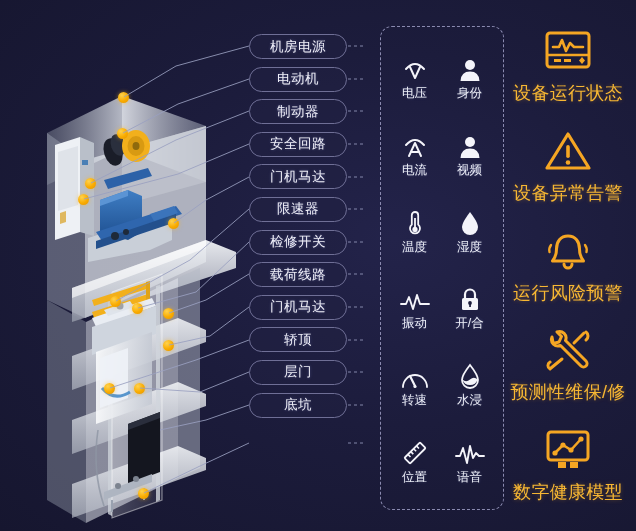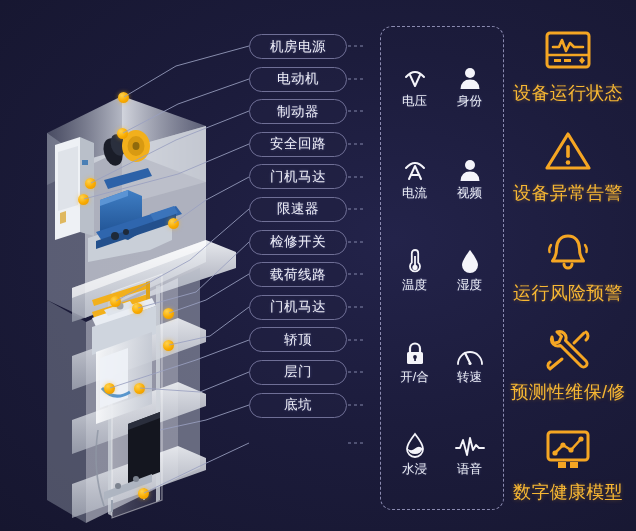--- a/index.html
+++ b/index.html
@@ -365,20 +365,28 @@
 
       <div class="sensor-cell">
         <span class="glyph">
           <svg width="22" height="26" viewBox="0 0 22 26">
               <path d="M11 2 C11 2 3 12 3 17 a8 8 0 0 0 16 0 C19 12 11 2 11 2 Z" fill="currentColor"></path>
             </svg>
         </span>
         <span class="cap">湿度</span>
       </div>
 
+      <div class="sensor-cell">
+        <span class="glyph">
+          <svg width="30" height="20" viewBox="0 0 30 20">
+              <path d="M1 12 L6 12 L9 5 L13 17 L17 3 L20 12 L29 12" fill="none" stroke="currentColor" stroke-width="1.9" stroke-linecap="round" stroke-linejoin="round"></path>
+            </svg>
+        </span>
+        <span class="cap">振动</span>
+      </div>
 
       <div class="sensor-cell">
         <span class="glyph">
           <svg width="22" height="25" viewBox="0 0 22 25">
               <path d="M6 11 V7.5 a5 5 0 0 1 10 0 V11" fill="none" stroke="currentColor" stroke-width="2.2"></path>
               <rect x="3" y="11" width="16" height="12" rx="1.6" fill="currentColor"></rect>
               <circle cx="11" cy="16" r="1.9" fill="#1c1c3c"></circle>
               <rect x="10.2" y="16" width="1.7" height="4" fill="#1c1c3c"></rect>
             </svg>
         </span>
@@ -399,20 +407,31 @@
       <div class="sensor-cell">
         <span class="glyph">
           <svg width="22" height="26" viewBox="0 0 22 26">
               <path d="M11 2 C11 2 3 12 3 17 a8 8 0 0 0 16 0 C19 12 11 2 11 2 Z" fill="none" stroke="currentColor" stroke-width="1.8"></path>
               <path d="M3.4 16.5 Q7 20 11 16.5 Q15 13 18.6 16.5 A8 8 0 0 1 3.4 16.5 Z" fill="currentColor"></path>
             </svg>
         </span>
         <span class="cap">水浸</span>
       </div>
 
+      <div class="sensor-cell">
+        <span class="glyph">
+          <svg width="26" height="26" viewBox="0 0 26 26">
+              <g transform="rotate(-45 13 13)">
+                <rect x="2" y="9" width="22" height="8" rx="1" fill="none" stroke="currentColor" stroke-width="1.8"></rect>
+                <path d="M7 9 v3.6 M11 9 v3.6 M15 9 v3.6 M19 9 v3.6" stroke="currentColor" stroke-width="1.6"></path>
+              </g>
+            </svg>
+        </span>
+        <span class="cap">位置</span>
+      </div>
 
       <div class="sensor-cell">
         <span class="glyph">
           <svg width="30" height="22" viewBox="0 0 30 22">
               <path d="M1 12 L5 12 L8 4 L12 19 L15 2 L18 14 L21 9 L24 12 L29 12" fill="none" stroke="currentColor" stroke-width="1.9" stroke-linecap="round" stroke-linejoin="round"></path>
             </svg>
         </span>
         <span class="cap">语音</span>
       </div>
 

